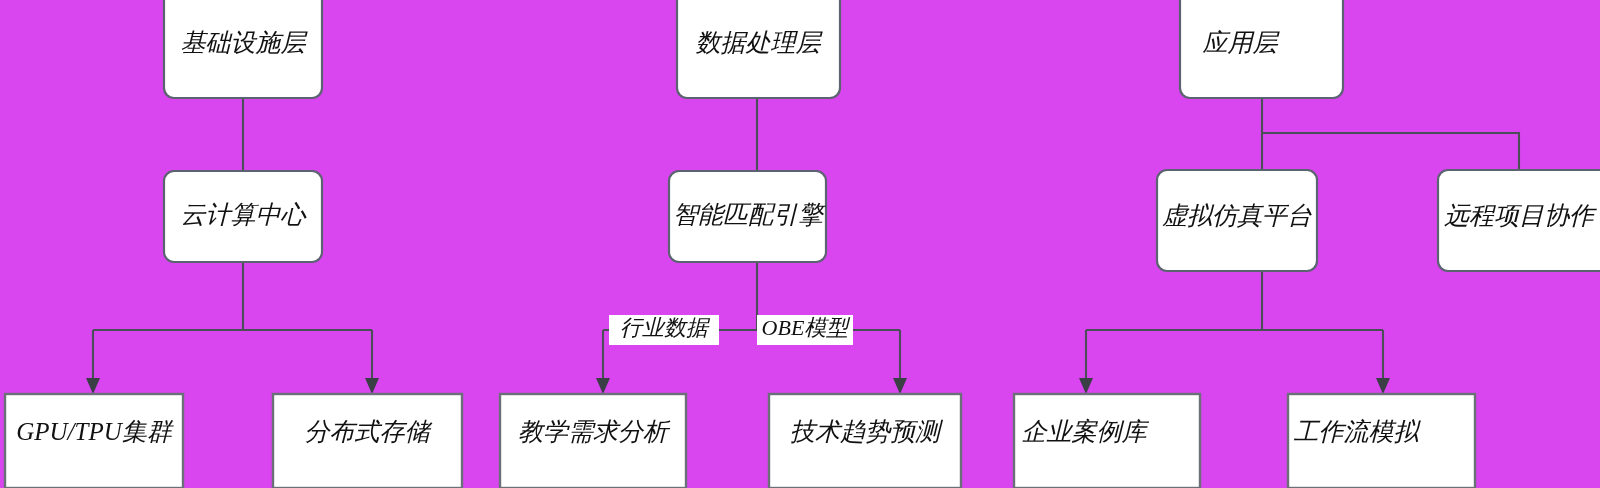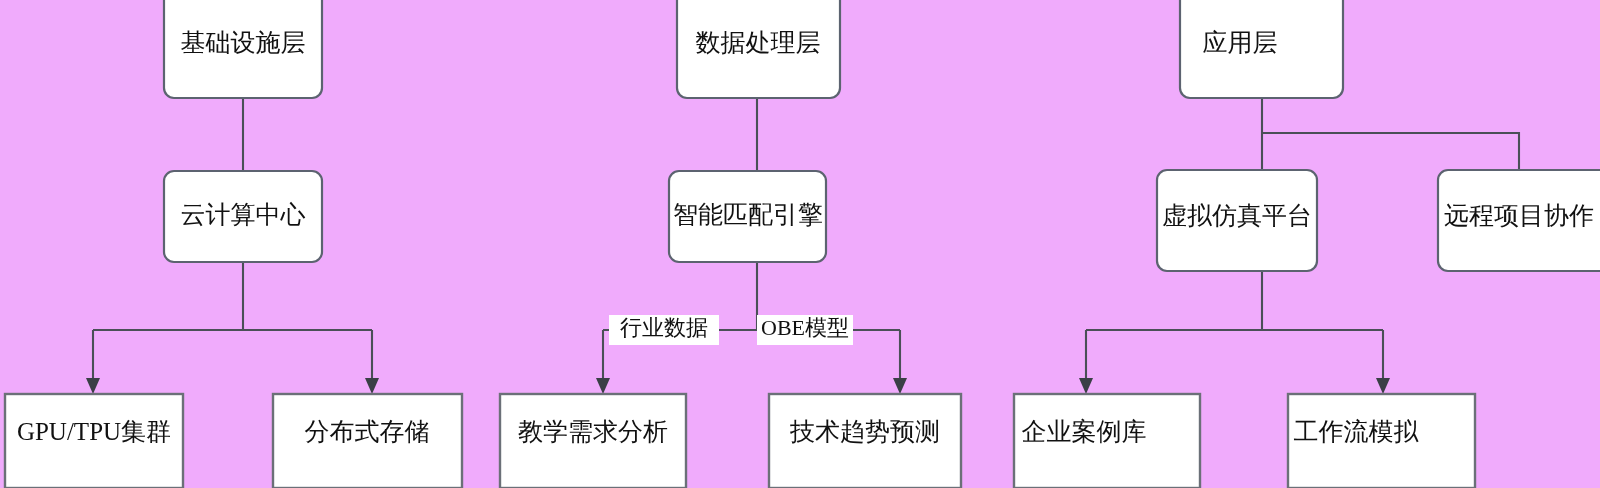--- a/index.html
+++ b/index.html
@@ -4,23 +4,24 @@
 <style>
   html, body {
     margin: 0;
     padding: 0;
     background: #ffffff;
   }
   #diagram-root {
     position: relative;
     width: 1600px;
     height: 488px;
-    background: #f0abfc;
+    background: #d946ef;
     font-family: "Liberation Serif", "DejaVu Serif", serif;
     overflow: hidden;
+    font-style: italic;
   }
   svg#diagram-svg {
     display: block;
     width: 1600px;
     height: 488px;
   }
   .node-box-round {
     fill: #ffffff;
     stroke: #5c6370;
     stroke-width: 2.2;

